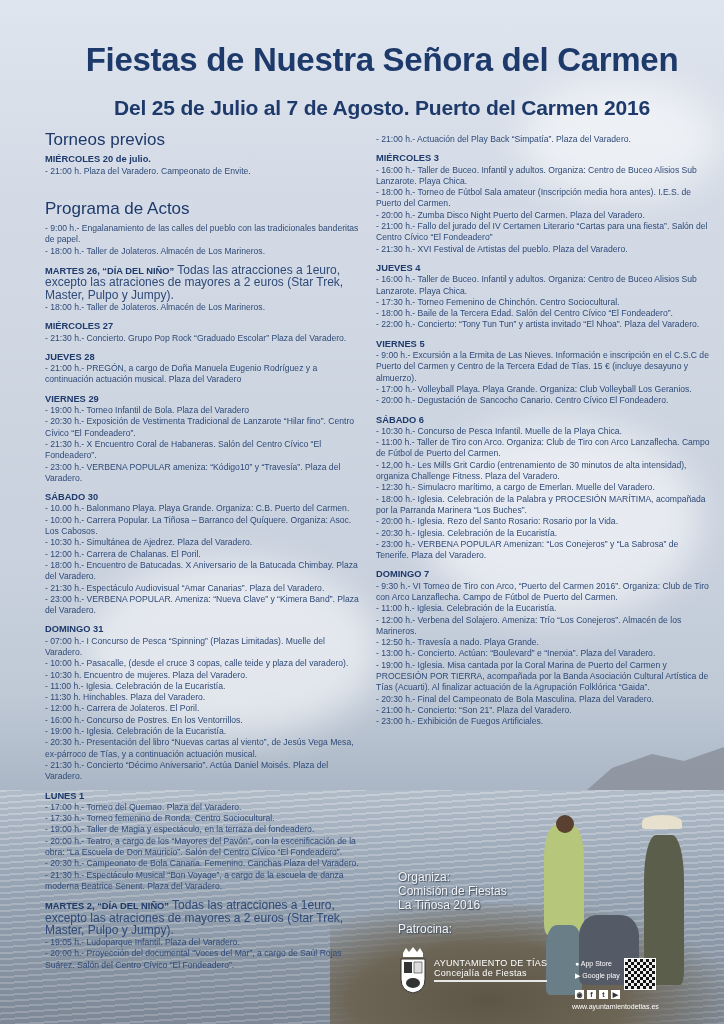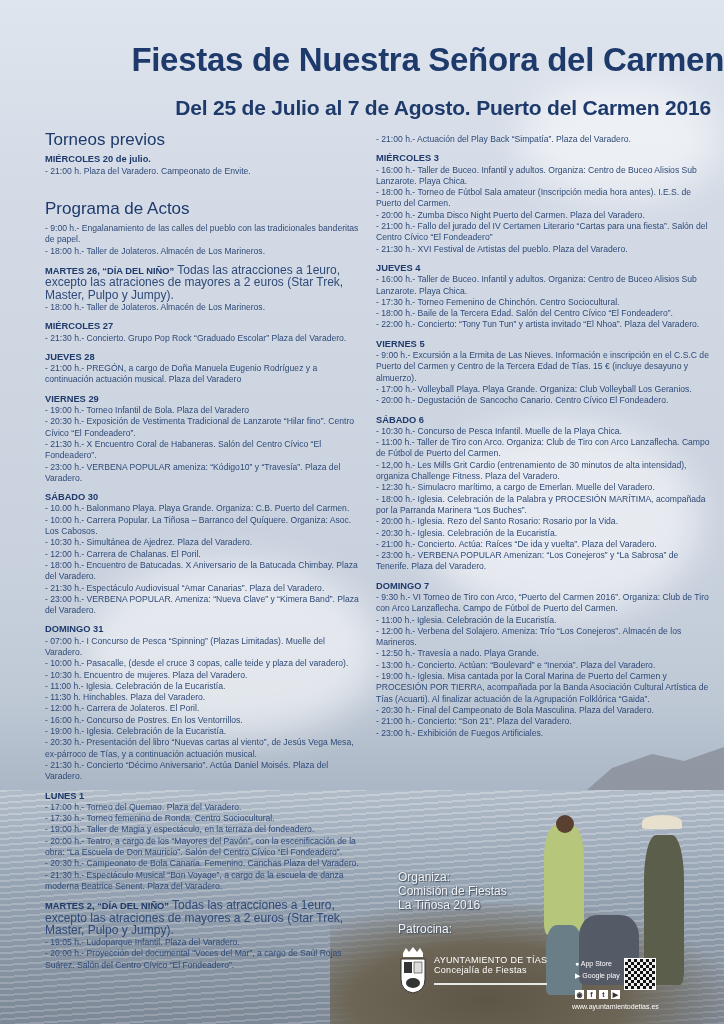--- a/index.html
+++ b/index.html
@@ -11,37 +11,37 @@
   .sky-cloud { position: absolute; border-radius: 50%; background: rgba(255,255,255,0.55); filter: blur(18px); }
   .sea { position: absolute; left: 0; right: 0; top: 790px; bottom: 0;
     background: repeating-linear-gradient(176deg, rgba(255,255,255,0.18) 0 2px, rgba(120,135,150,0.12) 2px 6px),
                 linear-gradient(180deg, #b9c3cf 0%, #9aa7b6 40%, #7d8896 100%); }
   .mountain { position: absolute; right: 0; top: 740px; width: 160px; height: 70px;
     background: #8a8e98; clip-path: polygon(0 100%, 30% 40%, 55% 20%, 75% 30%, 100% 10%, 100% 100%); opacity: .8; }
   .rocks { position: absolute; left: 330px; right: 0; bottom: 0; height: 120px;
     background: radial-gradient(ellipse at 40% 80%, #5d5647 0%, #6c6454 40%, rgba(90,84,70,0) 75%); }
   .photo-figures { position: absolute; right: 20px; top: 815px; width: 170px; height: 200px; }
   .fig { position: absolute; border-radius: 30% 30% 10% 10%; }
-  .header { position: absolute; left: 0; right: 0; top: 40px; text-align: right; color: #1e3a6b; padding-left: 40px; }
+  .header { position: absolute; left: 0; right: 0; top: 40px; text-align: center; color: #1e3a6b; padding-left: 40px; }
   .title { font-size: 33px; font-weight: bold; letter-spacing: -0.3px; margin: 0; line-height: 40px; }
   .subtitle { font-size: 21px; font-weight: bold; margin: 13px; line-height: 30px; letter-spacing: -0.2px; }
   .col { position: absolute; top: 134px; font-size: 8.6px; line-height: 11.3px; color: #2f4a78; }
   .col.left { left: 45px; width: 315px; }
   .col.right { left: 376px; width: 335px; }
   .section-title { font-size: 17px; font-weight: normal; color: #1e3a6b; margin: 0 0 9px 0; }
   .day { margin-bottom: 8px; }
   .day-head { font-weight: bold; color: #1e3a6b; font-size: 9.3px; }
   .day-note { font-weight: normal; color: #2f4a78; font-size: 12px; }
   .ev { margin: 0; }
   .credits { position: absolute; left: 398px; top: 870px; color: #f2f4f8; font-size: 12px; line-height: 14px;
     text-shadow: 0 0 2px #55606e, 1px 1px 1px #44505e; }
   .credits .gap { height: 10px; }
   .logo-block { position: absolute; left: 398px; top: 945px; display: flex; align-items: center; gap: 6px; }
   .crest { width: 30px; height: 50px; }
-  .ayto { color: #fff; font-size: 9px; line-height: 10px; letter-spacing: .3px; border-bottom: 2px solid #e8e8e8; padding-bottom: 8px; }
+  .ayto { color: #fff; font-size: 9px; line-height: 10px; letter-spacing: .3px; border-bottom: 2px solid #e8e8e8; padding-bottom: 2px; }
   .stores { position: absolute; left: 575px; top: 958px; color: #fff; font-size: 7px; line-height: 12px; }
   .qr { position: absolute; left: 624px; top: 958px; width: 30px; height: 30px;
     background: repeating-conic-gradient(#111 0 25%, #eee 0 50%) 0 0/6px 6px; border: 1px solid #fff; }
   .social { position: absolute; left: 575px; top: 990px; display: flex; gap: 3px; }
   .social span { display: inline-block; width: 9px; height: 9px; background: #fff; color: #333; font-size: 7px; line-height: 9px; text-align: center; font-weight: bold; }
   .web { position: absolute; left: 572px; top: 1003px; color: #fff; font-size: 7px; }
 </style>
 </head>
 <body>
 
@@ -164,21 +164,20 @@
       </div>
       <div class="day">
         <div class="day-head"><span>SÁBADO 6</span></div>
         <p class="ev">- 10:30 h.- Concurso de Pesca Infantil. Muelle de la Playa Chica.</p>
         <p class="ev">- 11:00 h.- Taller de Tiro con Arco. Organiza: Club de Tiro con Arco Lanzaflecha. Campo de Fútbol de Puerto del Carmen.</p>
         <p class="ev">- 12,00 h.- Les Mills Grit Cardio (entrenamiento de 30 minutos de alta intensidad), organiza Challenge Fitness. Plaza del Varadero.</p>
         <p class="ev">- 12:30 h.- Simulacro marítimo, a cargo de Emerlan. Muelle del Varadero.</p>
         <p class="ev">- 18:00 h.- Iglesia. Celebración de la Palabra y PROCESIÓN MARÍTIMA, acompañada por la Parranda Marinera “Los Buches”.</p>
         <p class="ev">- 20:00 h.- Iglesia. Rezo del Santo Rosario: Rosario por la Vida.</p>
         <p class="ev">- 20:30 h.- Iglesia. Celebración de la Eucaristía.</p>
-        <p class="ev">- 21:00 h.- Concierto. Actúa: Raíces “De ida y vuelta”. Plaza del Varadero.</p>
         <p class="ev">- 23:00 h.- VERBENA POPULAR Amenizan: “Los Conejeros” y “La Sabrosa” de Tenerife. Plaza del Varadero.</p>
       </div>
       <div class="day">
         <div class="day-head"><span>DOMINGO 7</span></div>
         <p class="ev">- 9:30 h.- VI Torneo de Tiro con Arco, “Puerto del Carmen 2016”. Organiza: Club de Tiro con Arco Lanzaflecha. Campo de Fútbol de Puerto del Carmen.</p>
         <p class="ev">- 11:00 h.- Iglesia. Celebración de la Eucaristía.</p>
         <p class="ev">- 12:00 h.- Verbena del Solajero. Ameniza: Trío “Los Conejeros”. Almacén de los Marineros.</p>
         <p class="ev">- 12:50 h.- Travesía a nado. Playa Grande.</p>
         <p class="ev">- 13:00 h.- Concierto. Actúan: “Boulevard” e “Inerxia”. Plaza del Varadero.</p>
         <p class="ev">- 19:00 h.- Iglesia. Misa cantada por la Coral Marina de Puerto del Carmen y PROCESIÓN POR TIERRA, acompañada por la Banda Asociación Cultural Artística de Tías (Acuarti). Al finalizar actuación de la Agrupación Folklórica “Gaida”.</p>

